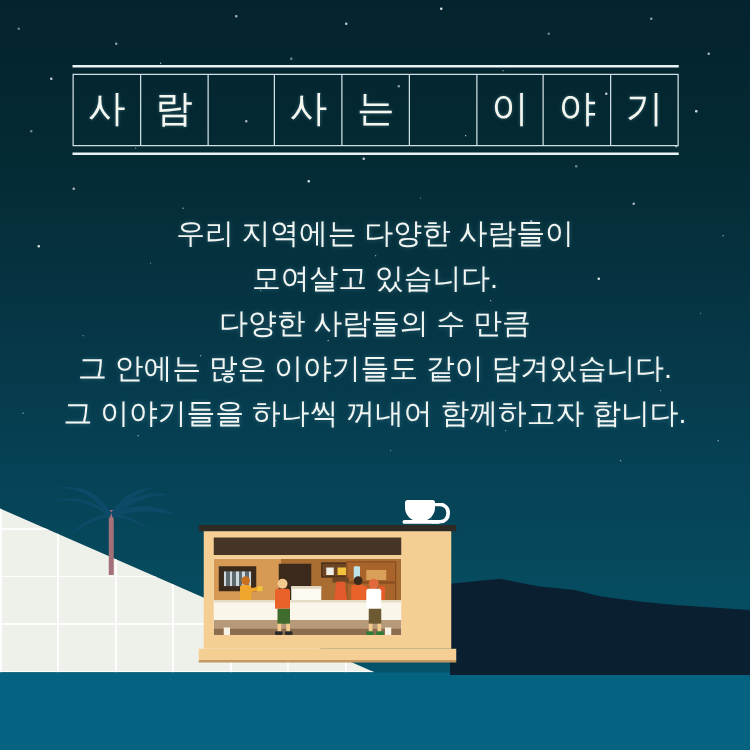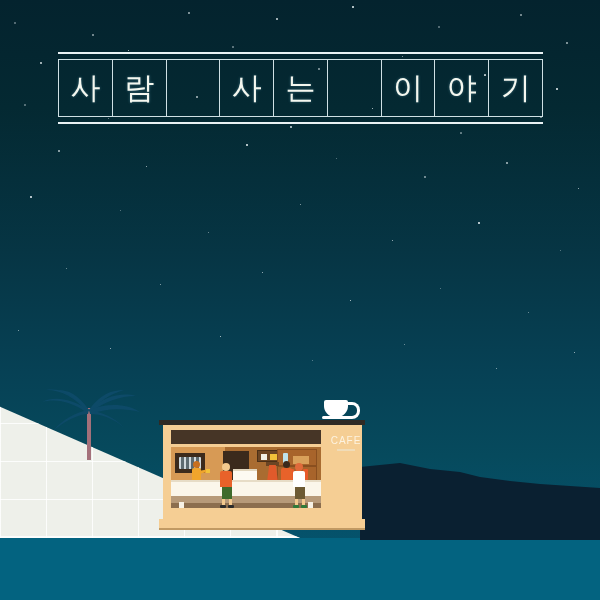--- a/index.html
+++ b/index.html
@@ -409,20 +409,27 @@
         <div class="cell">사</div>
         <div class="cell">는</div>
         <div class="cell"></div>
         <div class="cell">이</div>
         <div class="cell">야</div>
         <div class="cell">기</div>
       </div>
     <div class="rule bottom"></div>
   </div>
 
+  <div class="copy" id="copy">
+      <p>우리 지역에는 다양한 사람들이</p>
+      <p>모여살고 있습니다.</p>
+      <p>다양한 사람들의 수 만큼</p>
+      <p>그 안에는 많은 이야기들도 같이 담겨있습니다.</p>
+      <p>그 이야기들을 하나씩 꺼내어 함께하고자 합니다.</p>
+    </div>
 
   <div class="ground-band"></div>
 
   <div class="hill">
     <svg width="240" height="85" viewBox="0 0 240 85" xmlns="http://www.w3.org/2000/svg">
       <path d="M0,12 L40,8 L70,14 L100,17 L120,22 L150,26 L180,29 L210,31 L240,33 L240,85 L0,85 Z" fill="#0a2031"></path>
     </svg>
   </div>
 
   <div class="tile-wedge">
@@ -449,24 +456,20 @@
 
     <div class="cup">
       <div class="cup-handle"></div>
       <div class="cup-body"></div>
       <div class="cup-saucer"></div>
     </div>
 
     <div class="roof"></div>
     <div class="facade"></div>
 
-    <div class="sign">
-      <div class="sign-text">CAFE</div>
-      <div class="sign-underline"></div>
-    </div>
 
     <div class="awning"></div>
 
     <div class="window">
       <div class="wall-back2"></div>
       <div class="panel-dark"></div>
       <div class="panel-grid"></div>
       <div class="door-dark"></div>
 
       <div class="small-shelf">

